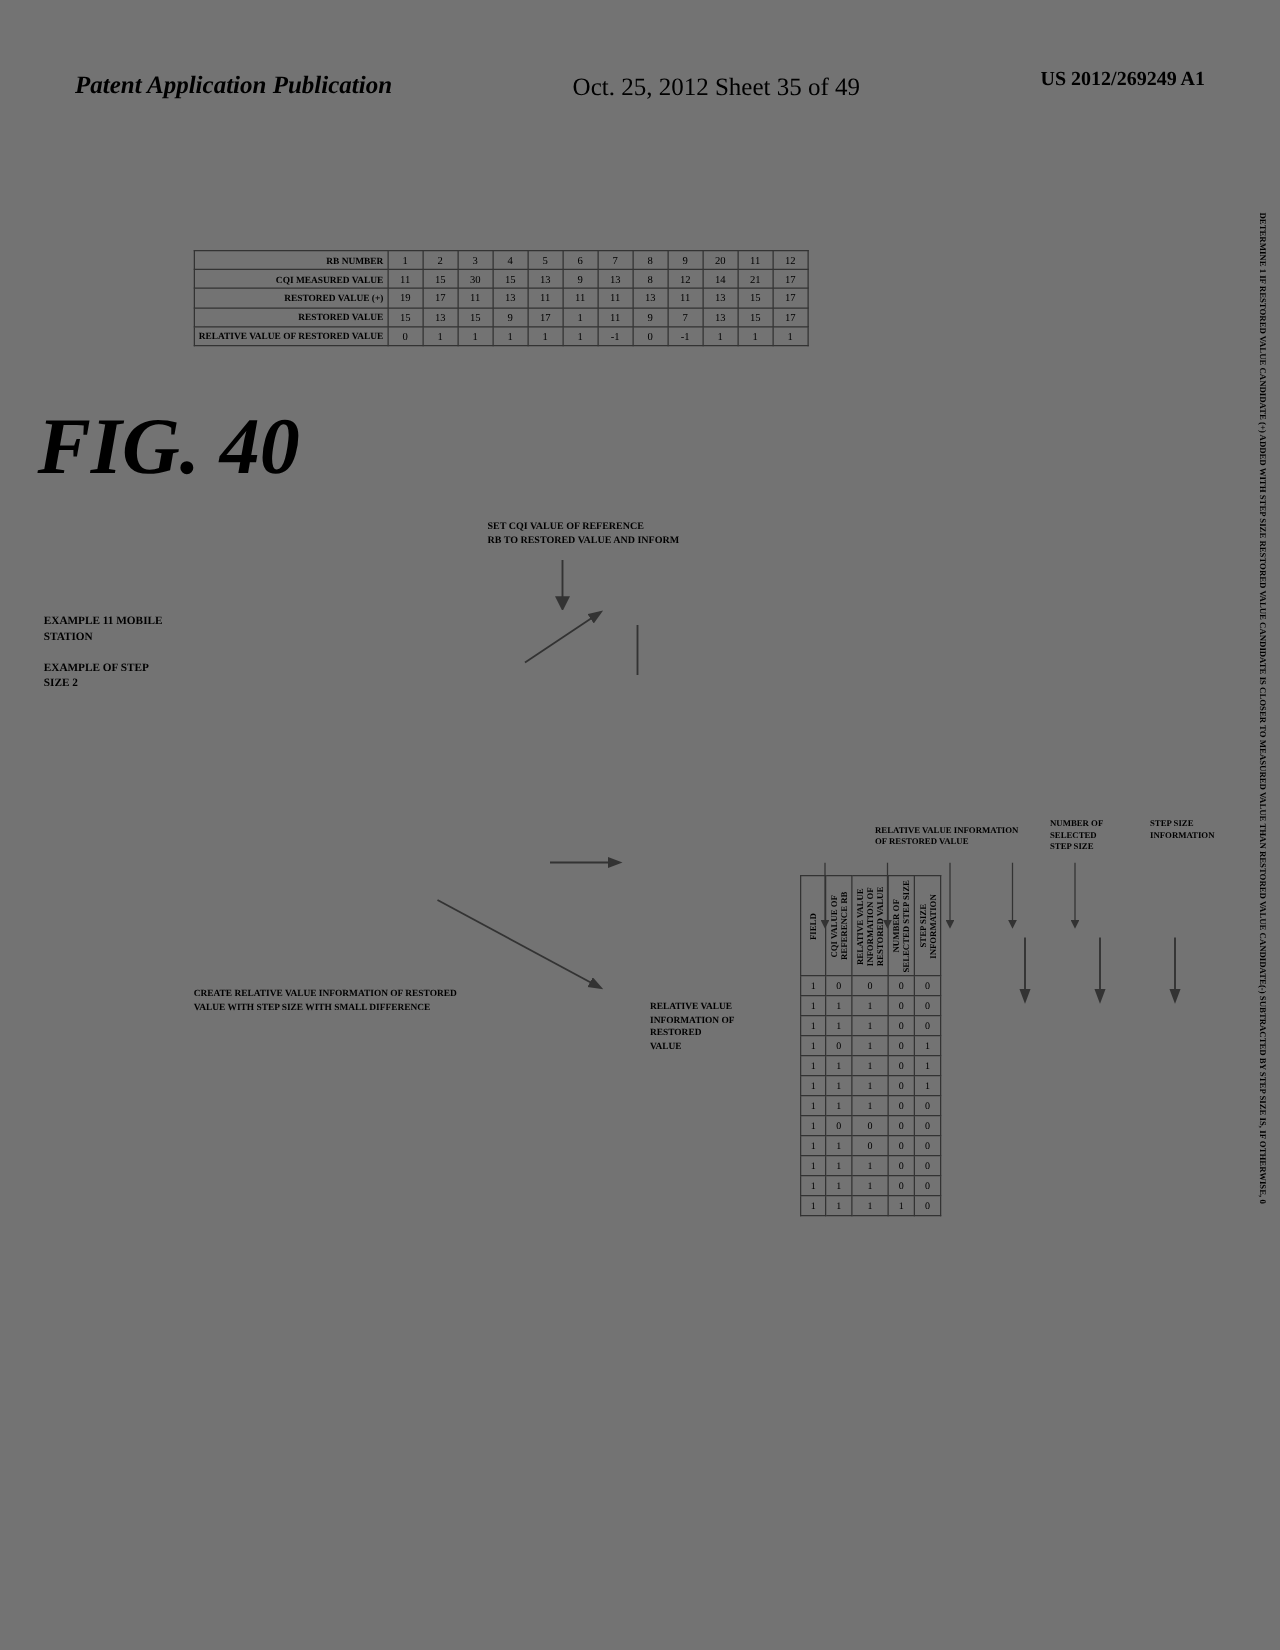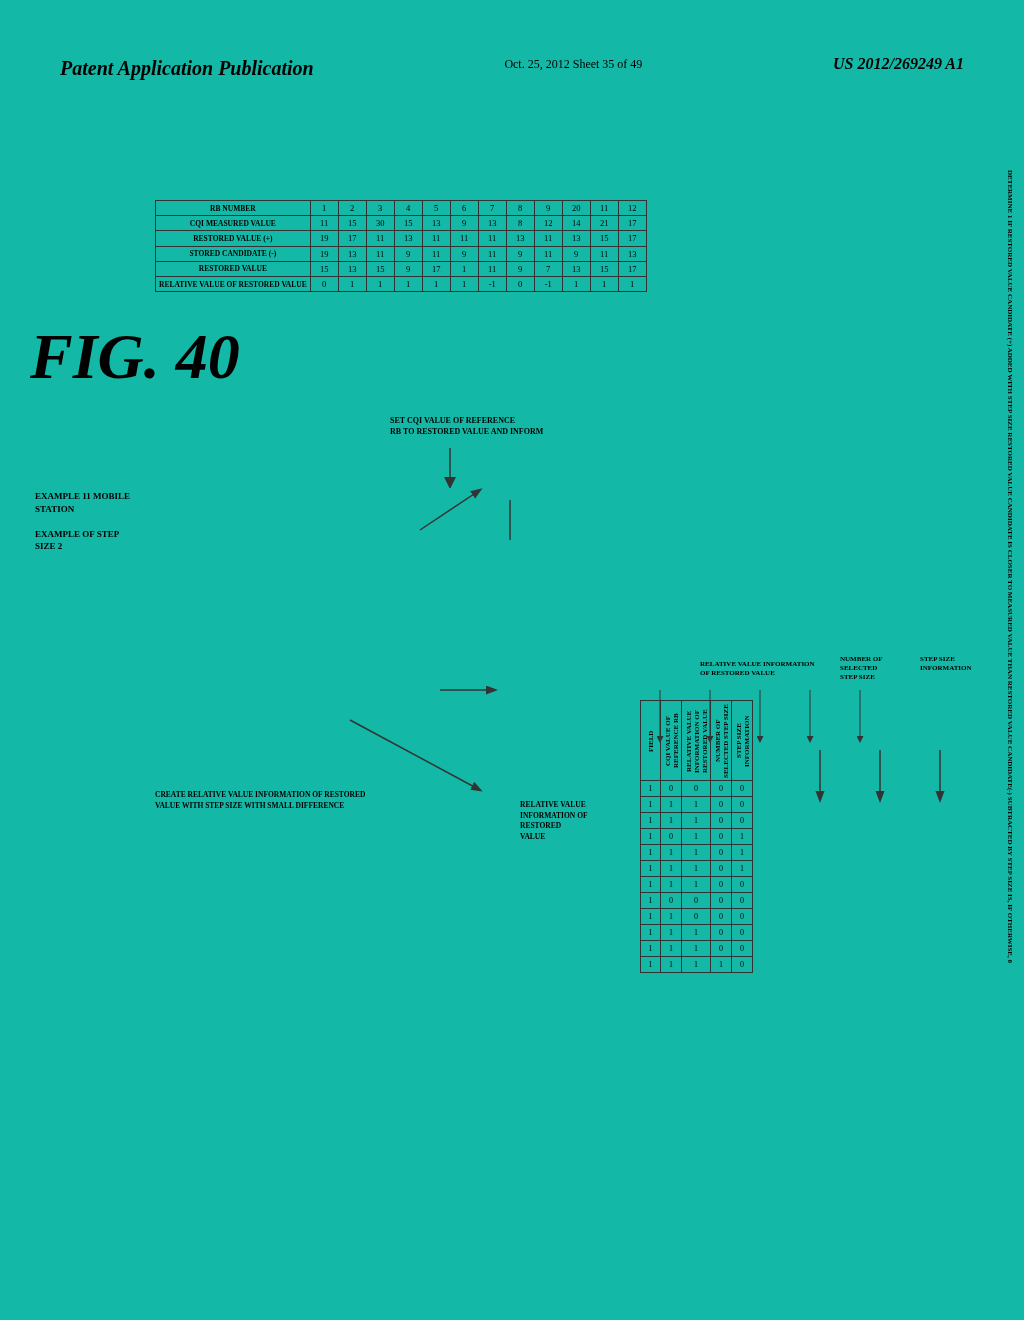--- a/index.html
+++ b/index.html
@@ -8,21 +8,21 @@
       height: 1320px;
       background: #fff;
       font-family: 'Times New Roman', Times, serif;
       position: relative;
       overflow: hidden;
     }
 
     .page-container {
       width: 1024px;
       height: 1320px;
-      background: #14b8a6;
+      background: #737373;
       position: relative;
     }
 
     
     .header {
       position: absolute;
       top: 55px;
       left: 0;
       right: 0;
       display: flex;
@@ -32,29 +32,28 @@
     }
 
     .header-left {
       font-size: 20px;
       font-weight: bold;
       font-style: italic;
       line-height: 1.3;
     }
 
     .header-center {
-      font-size: 12px;
+      font-size: 20px;
       text-align: right;
       line-height: 1.5;
     }
 
     .header-right {
       font-size: 16px;
       font-weight: bold;
-      font-style: italic;
     }
 
     
     .fig-label {
       position: absolute;
       left: 30px;
       top: 320px;
       font-size: 64px;
       font-weight: bold;
       font-style: italic;
@@ -73,21 +72,21 @@
       border: 1px solid #333;
       padding: 2px 4px;
       text-align: center;
       white-space: nowrap;
       font-size: 8.5px;
       line-height: 1.2;
       min-width: 28px;
     }
 
     .main-table .row-header {
-      text-align: center;
+      text-align: right;
       font-size: 7.5px;
       font-weight: bold;
       min-width: 70px;
       padding: 2px 3px;
     }
 
     
     .second-table {
       position: absolute;
       border-collapse: collapse;
@@ -205,35 +204,20 @@
           <td>11</td>
           <td>11</td>
           <td>11</td>
           <td>13</td>
           <td>11</td>
           <td>13</td>
           <td>15</td>
           <td>17</td>
         </tr>
         <tr>
-          <td class="row-header">STORED CANDIDATE (-)</td>
-          <td>19</td>
-          <td>13</td>
-          <td>11</td>
-          <td>9</td>
-          <td>11</td>
-          <td>9</td>
-          <td>11</td>
-          <td>9</td>
-          <td>11</td>
-          <td>9</td>
-          <td>11</td>
-          <td>13</td>
-        </tr>
-        <tr>
           <td class="row-header">RESTORED VALUE</td>
           <td>15</td>
           <td>13</td>
           <td>15</td>
           <td>9</td>
           <td>17</td>
           <td>1</td>
           <td>11</td>
           <td>9</td>
           <td>7</td>

